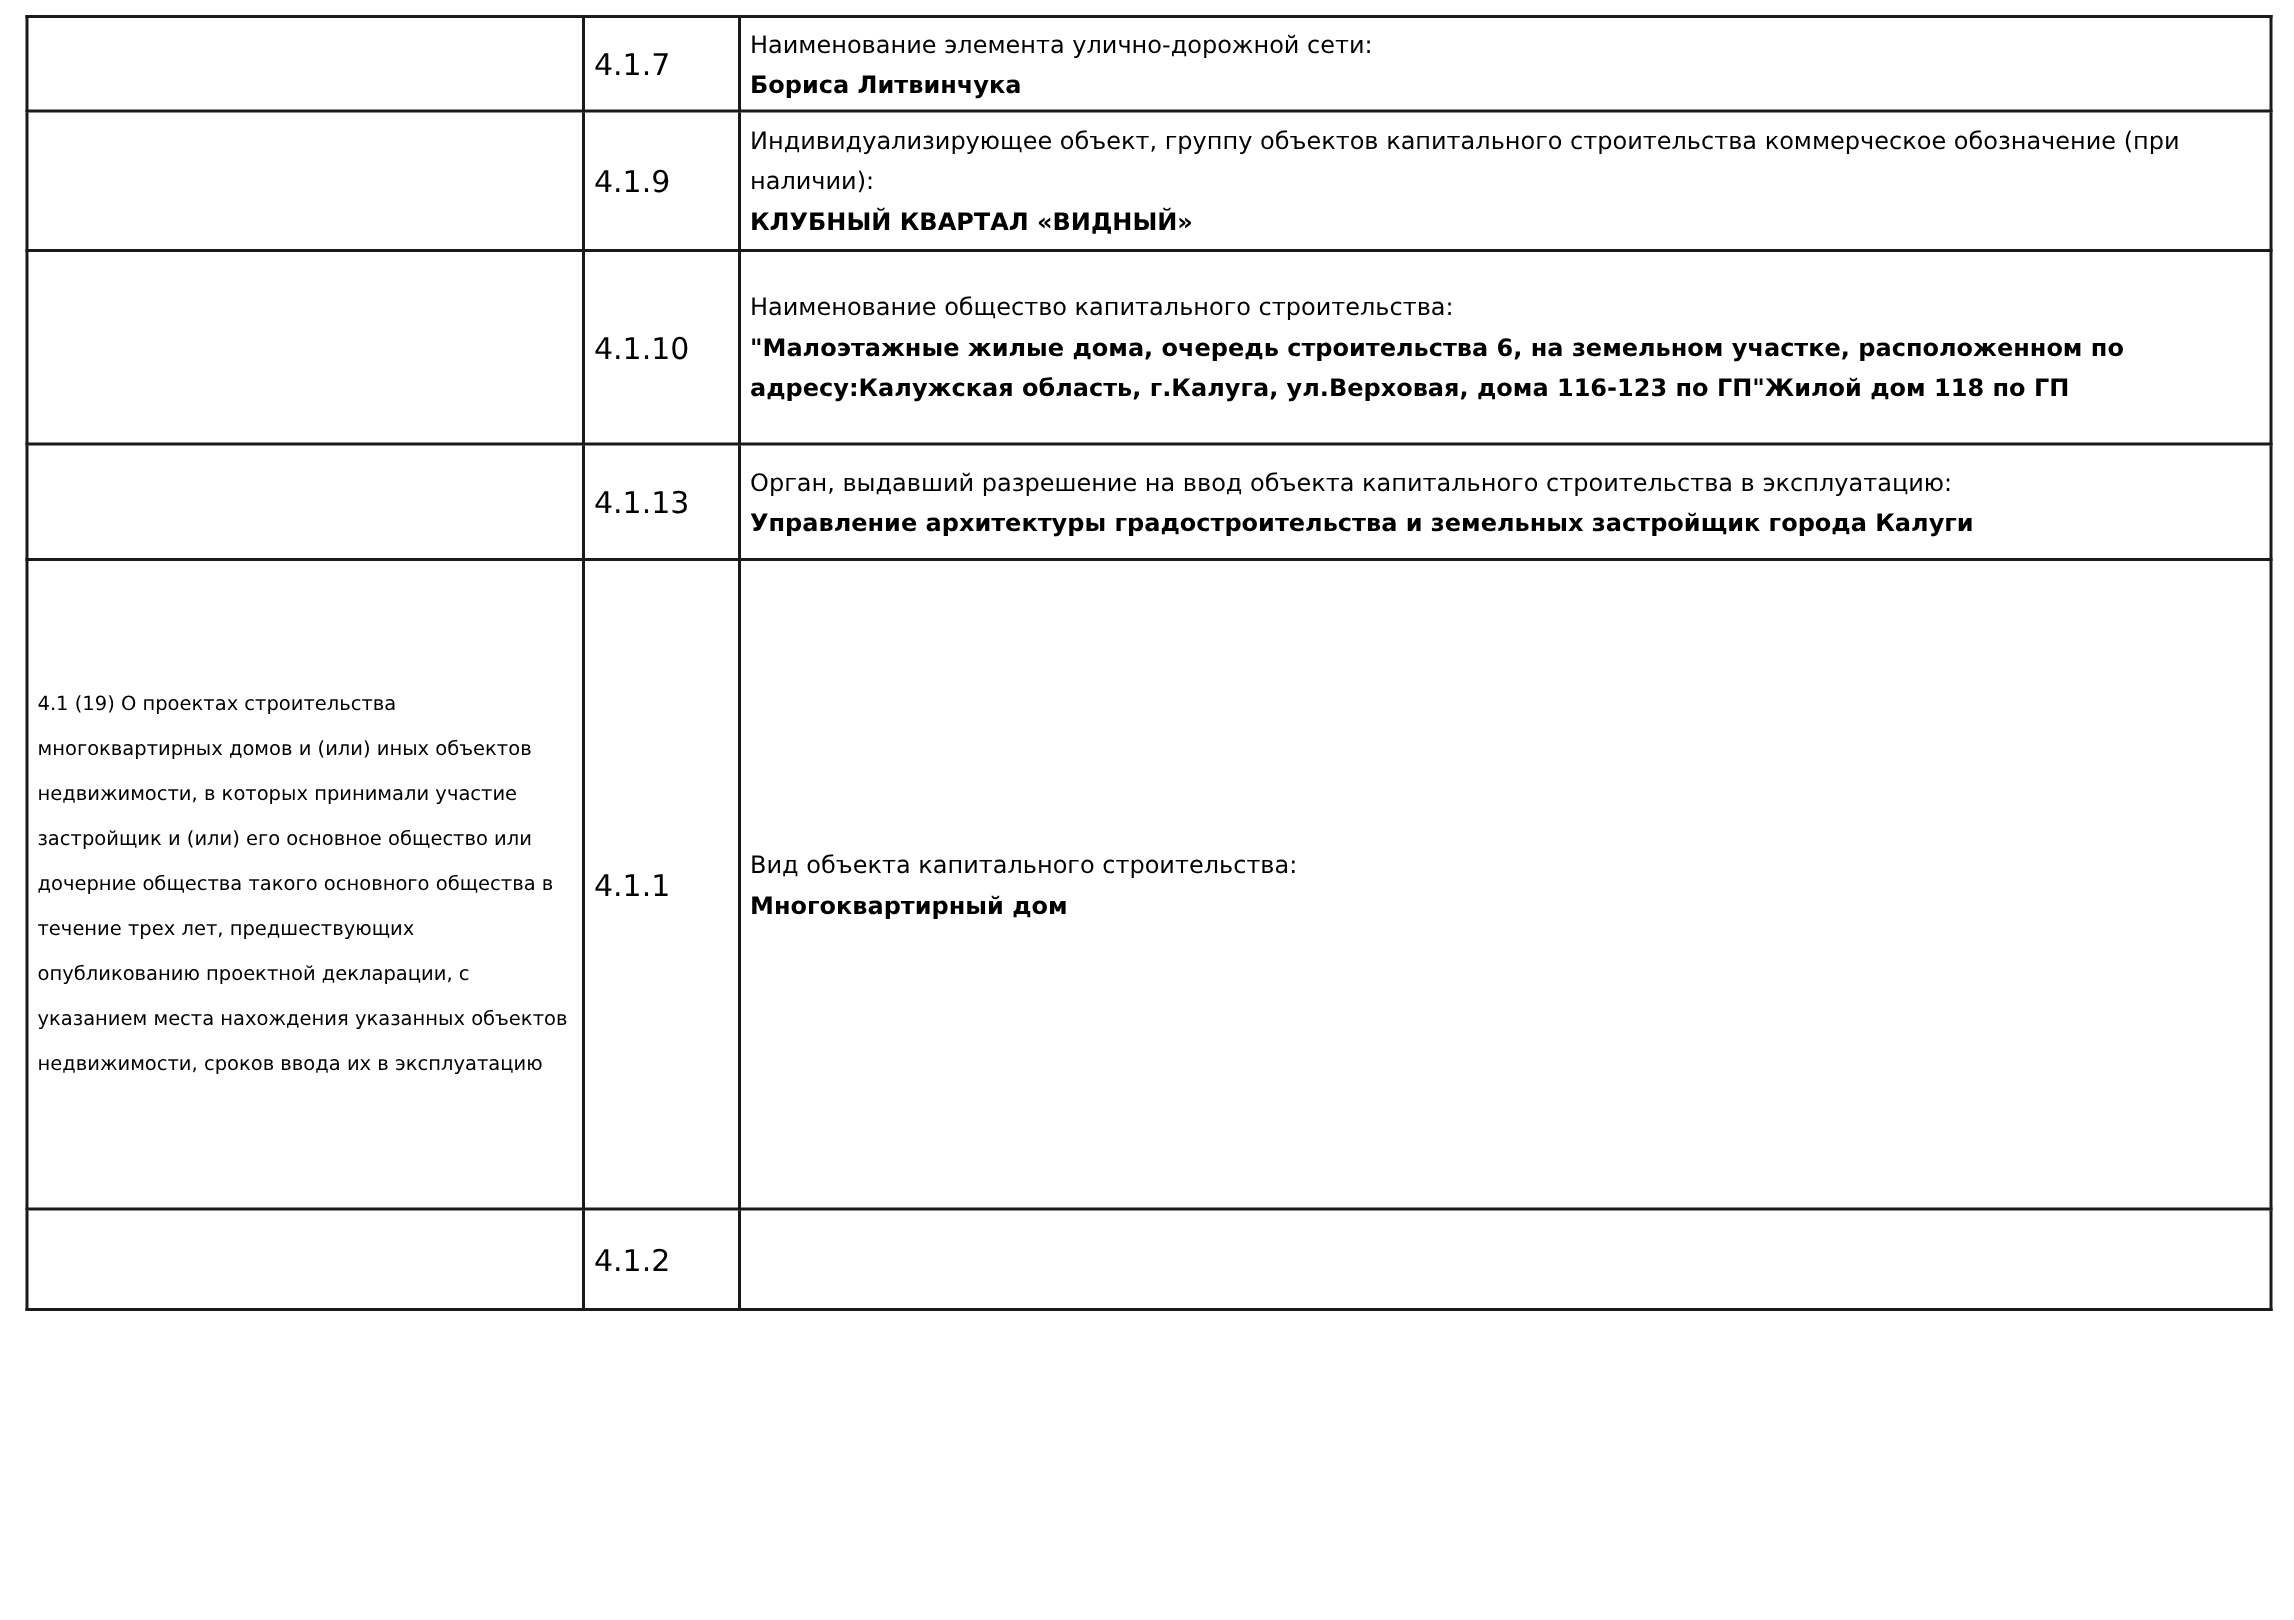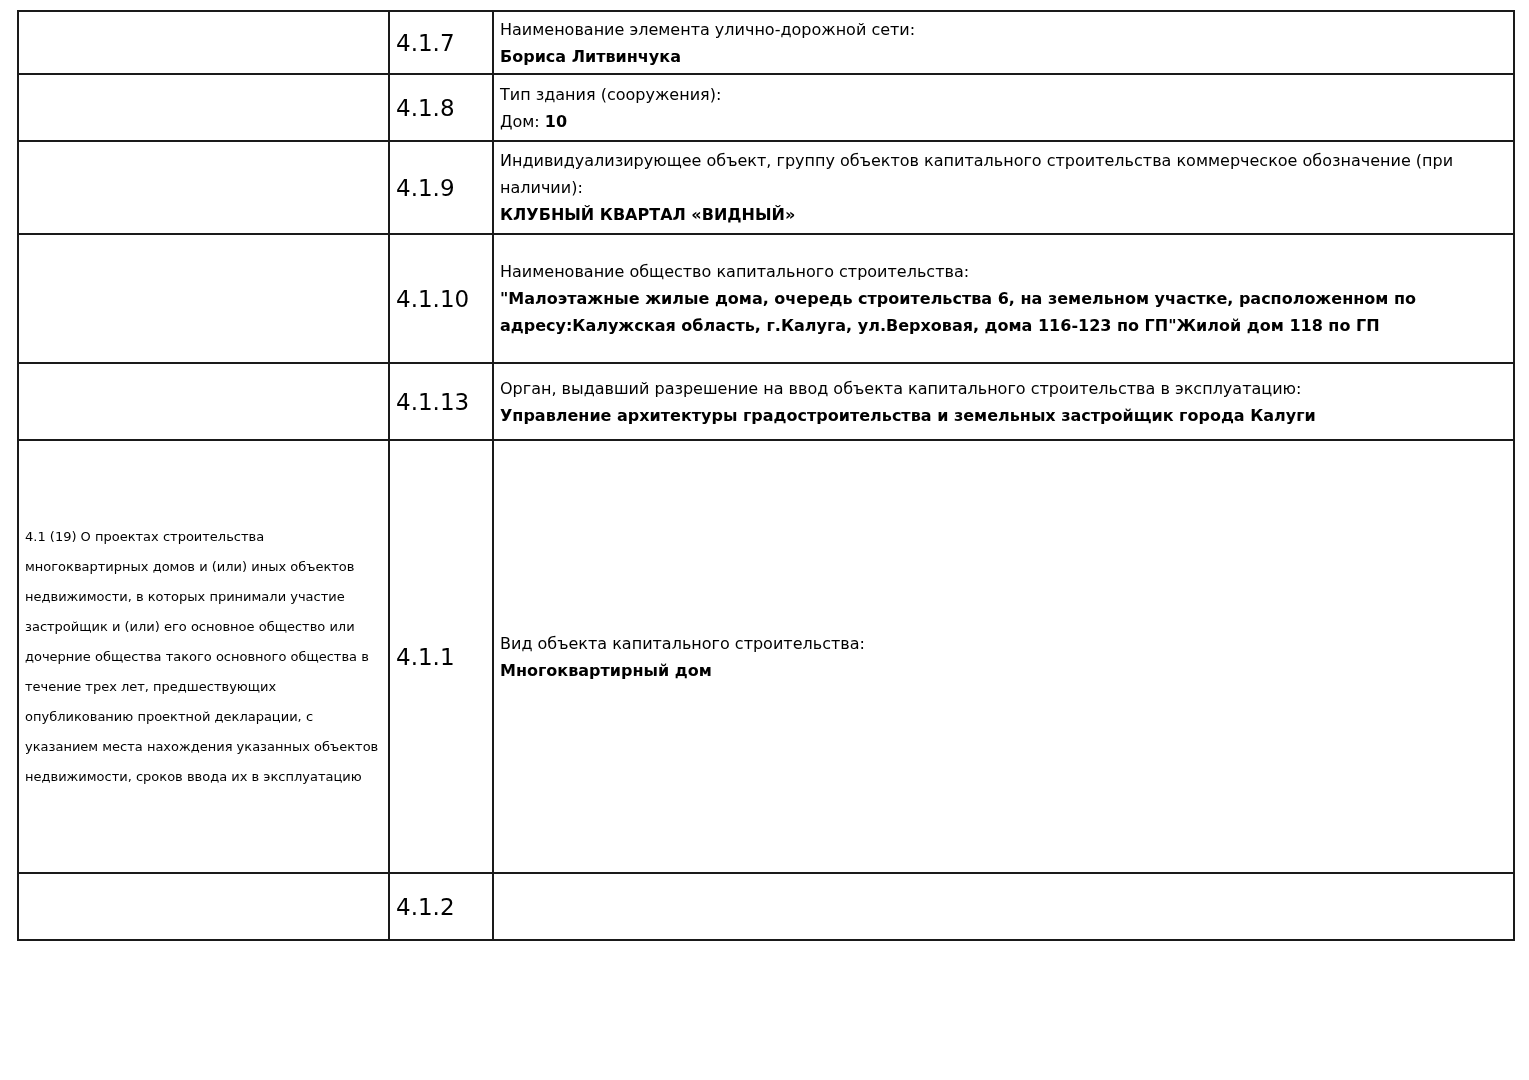--- a/index.html
+++ b/index.html
@@ -34,21 +34,21 @@
   col.c2 { width: 104px; }
   col.c3 { width: 1021px; }
 
   td.section-cell {
     vertical-align: top;
     font-size: 13px;
     line-height: 30px;
     padding: 2px 4px 2px 4px;
   }
   td.code-cell {
-    font-size: 23px;
+    font-size: 20px;
     line-height: 24px;
     padding-left: 5px;
     margin-left: 32px;
   }
   td.content-cell {
     font-size: 16px;
     line-height: 27px;
   }
   .field-label { display: block; }
   .value-line { display: block; }
@@ -74,28 +74,20 @@
         <col class="c2">
         <col class="c3">
       </colgroup>
     <tbody>
       <tr class="r0">
         <td class="section-cell"></td>
         <td class="code-cell">4.1.7</td>
         <td class="content-cell">
           <span class="field-label">Наименование элемента улично-дорожной сети:</span>
           <span class="value-line"><span></span><span class="field-value">Бориса Литвинчука</span></span>
-        </td>
-      </tr>
-      <tr class="r1">
-        <td class="section-cell"></td>
-        <td class="code-cell">4.1.8</td>
-        <td class="content-cell">
-          <span class="field-label">Тип здания (сооружения):</span>
-          <span class="value-line"><span>Дом: </span><span class="field-value">10</span></span>
         </td>
       </tr>
       <tr class="r2">
         <td class="section-cell"></td>
         <td class="code-cell">4.1.9</td>
         <td class="content-cell">
           <span class="field-label">Индивидуализирующее объект, группу объектов капитального строительства коммерческое обозначение (при наличии):</span>
           <span class="value-line"><span></span><span class="field-value">КЛУБНЫЙ КВАРТАЛ «ВИДНЫЙ»</span></span>
         </td>
       </tr>

